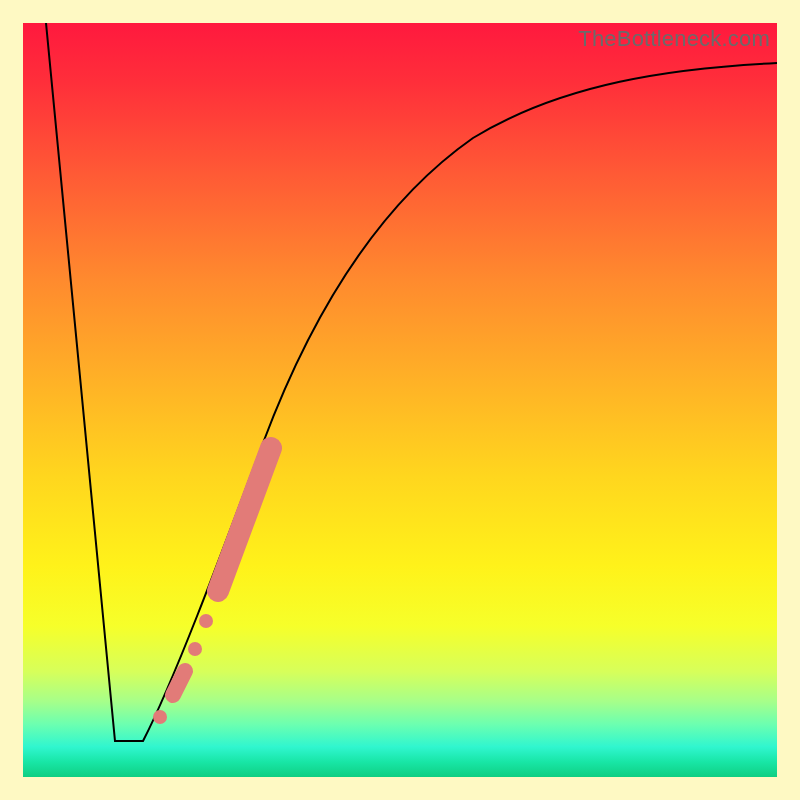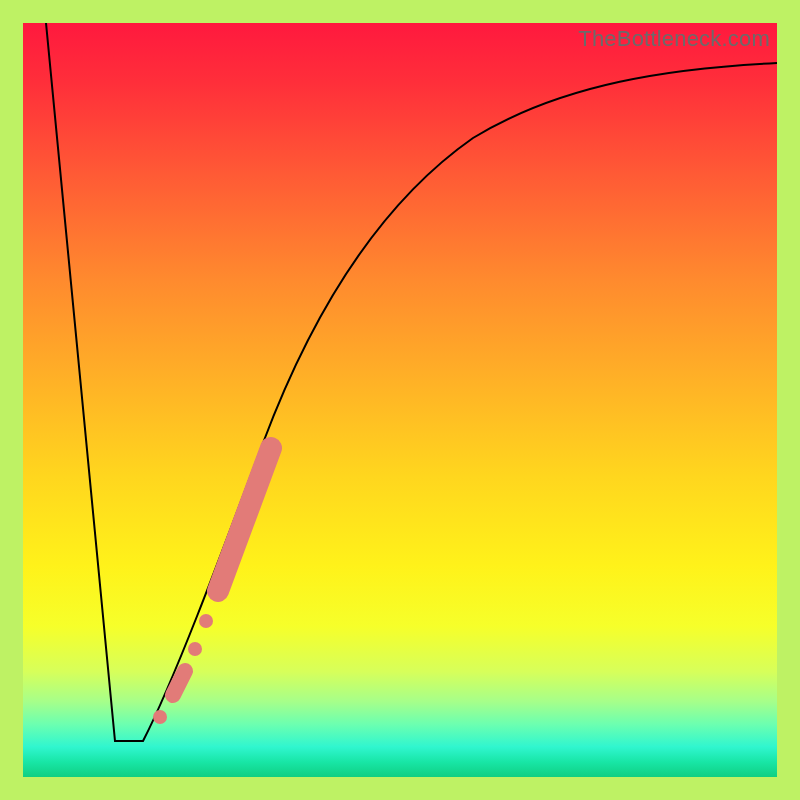--- a/index.html
+++ b/index.html
@@ -7,21 +7,21 @@
     padding: 0;
     width: 800px;
     height: 800px;
     background: #000;
     font-family: Arial, Helvetica, sans-serif;
   }
   .stage {
     position: relative;
     width: 800px;
     height: 800px;
-    background: #bef264;
+    background: #fef9c3;
   }
   .plot-area {
     position: absolute;
     left: 23px;
     top: 23px;
     width: 754px;
     height: 754px;
     
     background: linear-gradient(to bottom,
       #ff193e 0%,

